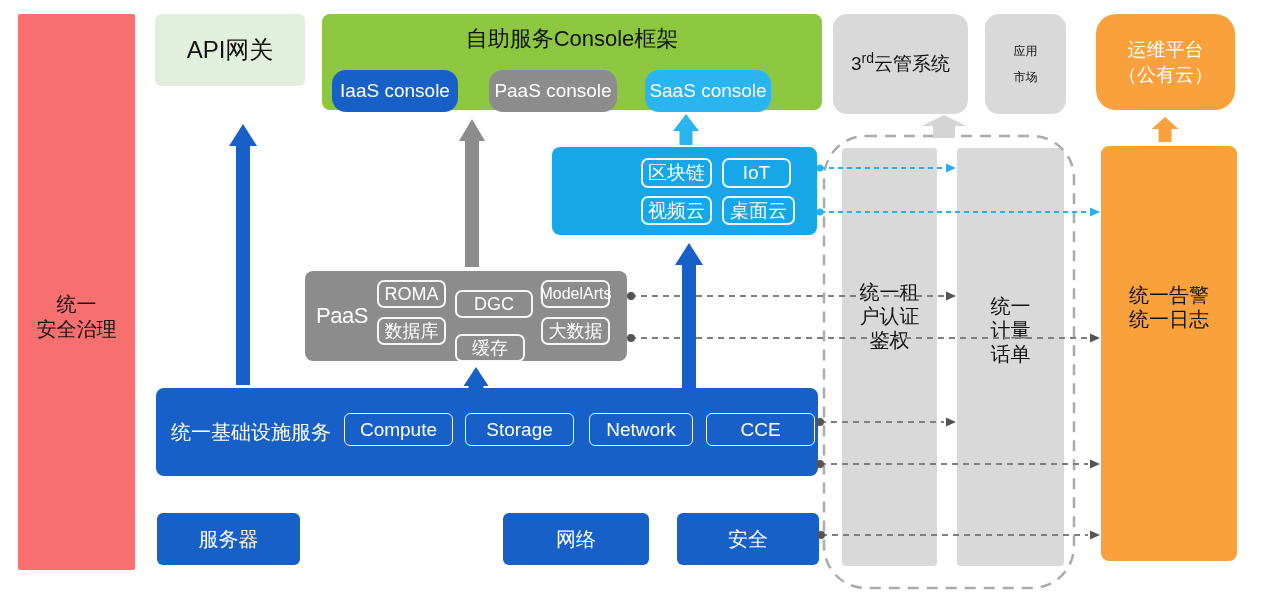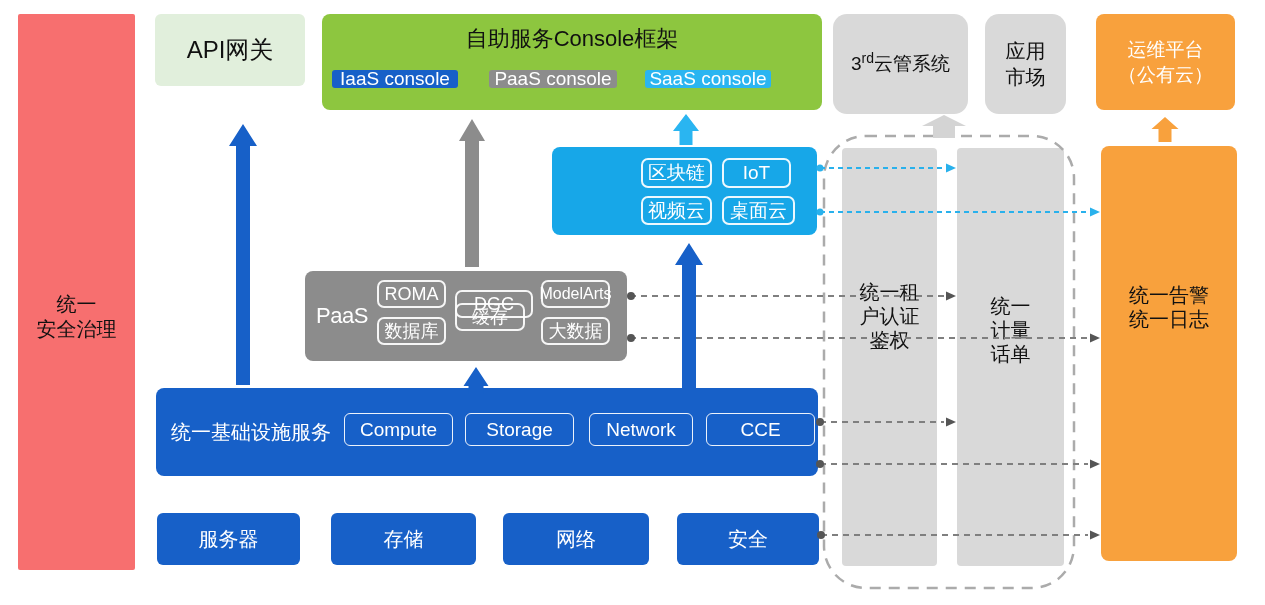--- a/index.html
+++ b/index.html
@@ -5,28 +5,28 @@
   html,body{margin:0;padding:0;background:#fff;}
   body{font-family:"Liberation Sans","DejaVu Sans",sans-serif;}
   #canvas{position:relative;width:1265px;height:605px;background:#fff;overflow:hidden;}
   .abs{position:absolute;box-sizing:border-box;}
   .box{position:absolute;box-sizing:border-box;}
   .center{display:flex;align-items:center;justify-content:center;text-align:center;}
   .security-bar{left:18px;top:14px;width:117px;height:556px;background:var(--c-red);border-radius:2px;color:var(--c-text-dark);font-size:20px;line-height:25px;}
   .api-gateway{left:155px;top:14px;width:150px;height:72px;background:var(--c-lgreen);border-radius:6px;color:var(--c-text-dark);font-size:24px;}
   .console-frame{left:322px;top:14px;width:500px;height:96px;background:var(--c-green);border-radius:8px;}
   .console-title{left:0;top:10px;width:100%;text-align:center;color:var(--c-text-dark);font-size:22px;}
-  .console-btn{position:absolute;top:56px;height:18px;border-radius:3px;color:#fff;font-size:19px;display:flex;align-items:center;justify-content:center;}
+  .console-btn{position:absolute;top:56px;height:42px;border-radius:14px;color:#fff;font-size:19px;display:flex;align-items:center;justify-content:center;}
   .btn-iaas{left:10px;width:126px;background:var(--c-blue);}
   .btn-paas{left:167px;width:128px;background:var(--c-gray);}
   .btn-saas{left:323px;width:126px;background:var(--c-saas-btn);}
   .third-party{left:833px;top:14px;width:135px;height:100px;background:var(--c-lgray);border-radius:14px;color:var(--c-text-dark);font-size:19px;}
   .third-party sup{font-size:14px;}
-  .app-market{left:985px;top:14px;width:81px;height:100px;background:var(--c-lgray);border-radius:14px;color:var(--c-text-dark);font-size:20px;line-height:26px;}
-  .ops-platform{left:1096px;top:14px;width:139px;height:96px;background:var(--c-orange);border-radius:8px;color:#fff;font-size:19px;line-height:25px;}
+  .app-market{left:985px;top:14px;width:81px;height:100px;background:var(--c-lgray);border-radius:14px;color:var(--c-text-dark);font-size:12px;line-height:26px;}
+  .ops-platform{left:1096px;top:14px;width:139px;height:96px;background:var(--c-orange);border-radius:20px;color:#fff;font-size:19px;line-height:25px;}
   .saas-box{left:552px;top:147px;width:265px;height:88px;background:var(--c-saas);border-radius:8px;color:#fff;}
   .saas-label{left:13px;top:0;height:88px;display:flex;align-items:center;font-size:22px;letter-spacing:-0.5px;}
   .paas-box{left:305px;top:271px;width:322px;height:90px;background:var(--c-gray);border-radius:8px;color:#fff;}
   .paas-label{left:11px;top:0;height:90px;display:flex;align-items:center;font-size:22px;letter-spacing:-0.5px;}
   .chip{position:absolute;border:2px solid rgba(255,255,255,.92);border-radius:7px;color:#fff;display:flex;align-items:center;justify-content:center;box-sizing:border-box;}
   .saas-chip{font-size:19px;}
   .paas-chip{font-size:18px;}
   .chip-small{font-size:16px;}
   .infra-box{left:156px;top:388px;width:662px;height:88px;background:var(--c-blue);border-radius:8px;color:#fff;}
   .infra-label{left:15px;top:0;height:88px;display:flex;align-items:center;font-size:20px;}
@@ -87,34 +87,33 @@
     <div class="chip saas-chip" style="left:89px;top:49px;width:71px;height:29px">视频云</div>
     <div class="chip saas-chip" style="left:170px;top:49px;width:73px;height:29px">桌面云</div>
   </div>
 
   <div class="box paas-box">
     <div class="abs paas-label">PaaS</div>
     <div class="chip paas-chip" style="left:72px;top:9px;width:69px;height:28px">ROMA</div>
     <div class="chip paas-chip" style="left:150px;top:19px;width:78px;height:28px">DGC</div>
     <div class="chip paas-chip chip-small" style="left:236px;top:9px;width:69px;height:28px">ModelArts</div>
     <div class="chip paas-chip" style="left:72px;top:46px;width:69px;height:28px">数据库</div>
-    <div class="chip paas-chip" style="left:150px;top:32px;width:70px;height:28px">缓存</div>
+    <div class="chip paas-chip" style="left:150px;top:63px;width:70px;height:28px">缓存</div>
     <div class="chip paas-chip" style="left:236px;top:46px;width:69px;height:28px">大数据</div>
   </div>
 
   <div class="box infra-box">
     <div class="abs infra-label">统一基础设施服务</div>
     <div class="chip infra-chip" style="left:188px;top:25px;width:109px;height:33px">Compute</div>
     <div class="chip infra-chip" style="left:309px;top:25px;width:109px;height:33px">Storage</div>
     <div class="chip infra-chip" style="left:433px;top:25px;width:104px;height:33px">Network</div>
     <div class="chip infra-chip" style="left:550px;top:25px;width:109px;height:33px">CCE</div>
   </div>
 
   <div class="hw-box center" style="left:157px;width:143px">服务器</div>
-  <div class="hw-box center" style="left:331px;width:145px">存储</div>
   <div class="hw-box center" style="left:503px;width:146px">网络</div>
   <div class="hw-box center" style="left:677px;width:142px">安全</div>
 
   <div class="box pillar pillar-auth">
     <div class="pillar-text" style="top:132px">
       <div>统一租</div>
       <div>户认证</div>
       <div>鉴权</div>
     </div>
   </div>

